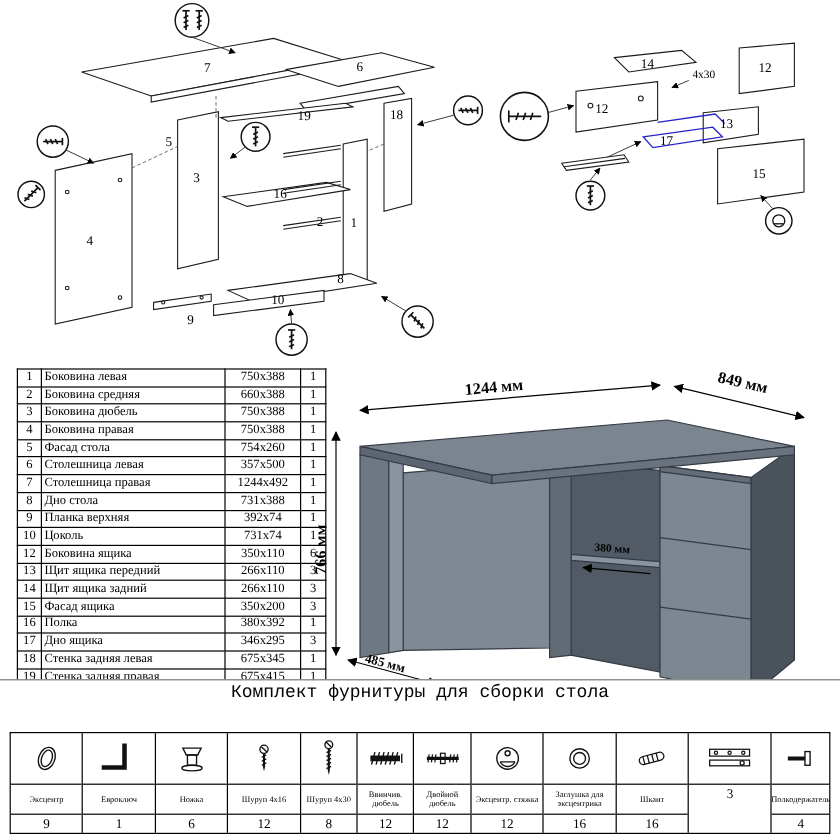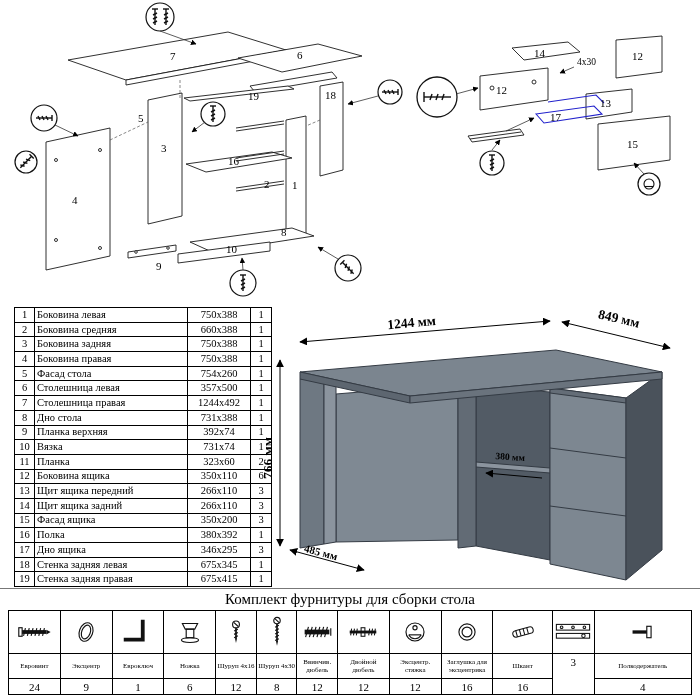--- a/index.html
+++ b/index.html
@@ -15,22 +15,22 @@
   .parts-table td{border:1px solid #000;height:13.7px;line-height:12px;padding:0 2px;white-space:nowrap;}
   td.c-num{width:17px;text-align:center;padding:0 1px;}
   td.c-name{width:148px;}
   td.c-size{width:58px;text-align:center;}
   td.c-qty{width:16px;text-align:center;}
 
   .desk-svg{position:absolute;left:260px;top:296px;}
   .exploded-svg{position:absolute;left:0;top:0;}
 
   
-  .hw-title{position:absolute;left:0;top:588px;width:700px;text-align:center;
-            font-size:15px;border-top:1px solid #777;padding-top:2px;background:#fff;}
+  .hw-title{position:absolute;left:0;top:566px;width:700px;text-align:center;
+            font-size:15px;border-top:1px solid #777;padding-top:2px;background:#fff;font-family:Liberation Mono, monospace;}
   .hw-table{position:absolute;left:8px;top:610px;width:682px;height:83px;display:flex;
             border:1px solid #000;background:#fff;}
   .hw-col{flex:1;display:flex;flex-direction:column;border-right:1px solid #000;min-width:0;}
   .hw-col:last-child{border-right:none;}
   .hw-col:nth-child(5),.hw-col:nth-child(6),.hw-col:nth-child(7){flex:.78;}
   .hw-col:nth-child(12){flex:.8;}
   .hw-col:nth-child(11){flex:1.15;}
   .hw-col:nth-child(13){flex:1.9;}
   .hw-col:nth-child(14){flex:.95;}
   .hw-icon{height:42px;display:flex;align-items:center;justify-content:center;}
@@ -320,21 +320,21 @@
         <td class="c-qty">1</td>
       </tr>
         <tr>
         <td class="c-num">2</td>
         <td class="c-name">Боковина средняя</td>
         <td class="c-size">660x388</td>
         <td class="c-qty">1</td>
       </tr>
         <tr>
         <td class="c-num">3</td>
-        <td class="c-name">Боковина задняя</td>
+        <td class="c-name">Боковина дюбель</td>
         <td class="c-size">750x388</td>
         <td class="c-qty">1</td>
       </tr>
         <tr>
         <td class="c-num">4</td>
         <td class="c-name">Боковина правая</td>
         <td class="c-size">750x388</td>
         <td class="c-qty">1</td>
       </tr>
         <tr>
@@ -362,29 +362,23 @@
         <td class="c-qty">1</td>
       </tr>
         <tr>
         <td class="c-num">9</td>
         <td class="c-name">Планка верхняя</td>
         <td class="c-size">392x74</td>
         <td class="c-qty">1</td>
       </tr>
         <tr>
         <td class="c-num">10</td>
-        <td class="c-name">Вязка</td>
+        <td class="c-name">Цоколь</td>
         <td class="c-size">731x74</td>
         <td class="c-qty">1</td>
-      </tr>
-        <tr>
-        <td class="c-num">11</td>
-        <td class="c-name">Планка</td>
-        <td class="c-size">323x60</td>
-        <td class="c-qty">2</td>
       </tr>
         <tr>
         <td class="c-num">12</td>
         <td class="c-name">Боковина ящика</td>
         <td class="c-size">350x110</td>
         <td class="c-qty">6</td>
       </tr>
         <tr>
         <td class="c-num">13</td>
         <td class="c-name">Щит ящика передний</td>
@@ -465,29 +459,20 @@
     <text x="358" y="27" transform="rotate(13 358 27)" text-anchor="middle" font-size="13.5" font-weight="bold">849 мм</text>
     <text x="12" y="162" transform="rotate(-90 12 162)" text-anchor="middle" font-size="13.5" font-weight="bold">766 мм</text>
     <text x="250" y="164" transform="rotate(4 250 164)" text-anchor="middle" font-size="9.5" font-weight="bold">380 мм</text>
     <text x="60" y="260" transform="rotate(15 60 260)" text-anchor="middle" font-size="11" font-weight="bold">485 мм</text>
   </svg>
 
   <div class="hw-title">Комплект фурнитуры для сборки стола</div>
 
   <div class="hw-table">
 
-  <div class="hw-col">
-      <div class="hw-icon">
-        <svg class="hw-ic" viewBox="0 0 40 40">
-            <use href="#i-eurovint" xlink:href="#i-eurovint"></use>
-          </svg>
-      </div>
-      <div class="hw-label">Евровинт</div>
-      <div class="hw-qty">24</div>
-    </div>
       <div class="hw-col">
       <div class="hw-icon">
         <svg class="hw-ic" viewBox="0 0 40 40">
             <use href="#i-zaglushka" xlink:href="#i-zaglushka"></use>
           </svg>
       </div>
       <div class="hw-label">Эксцентр</div>
       <div class="hw-qty">9</div>
     </div>
       <div class="hw-col">

